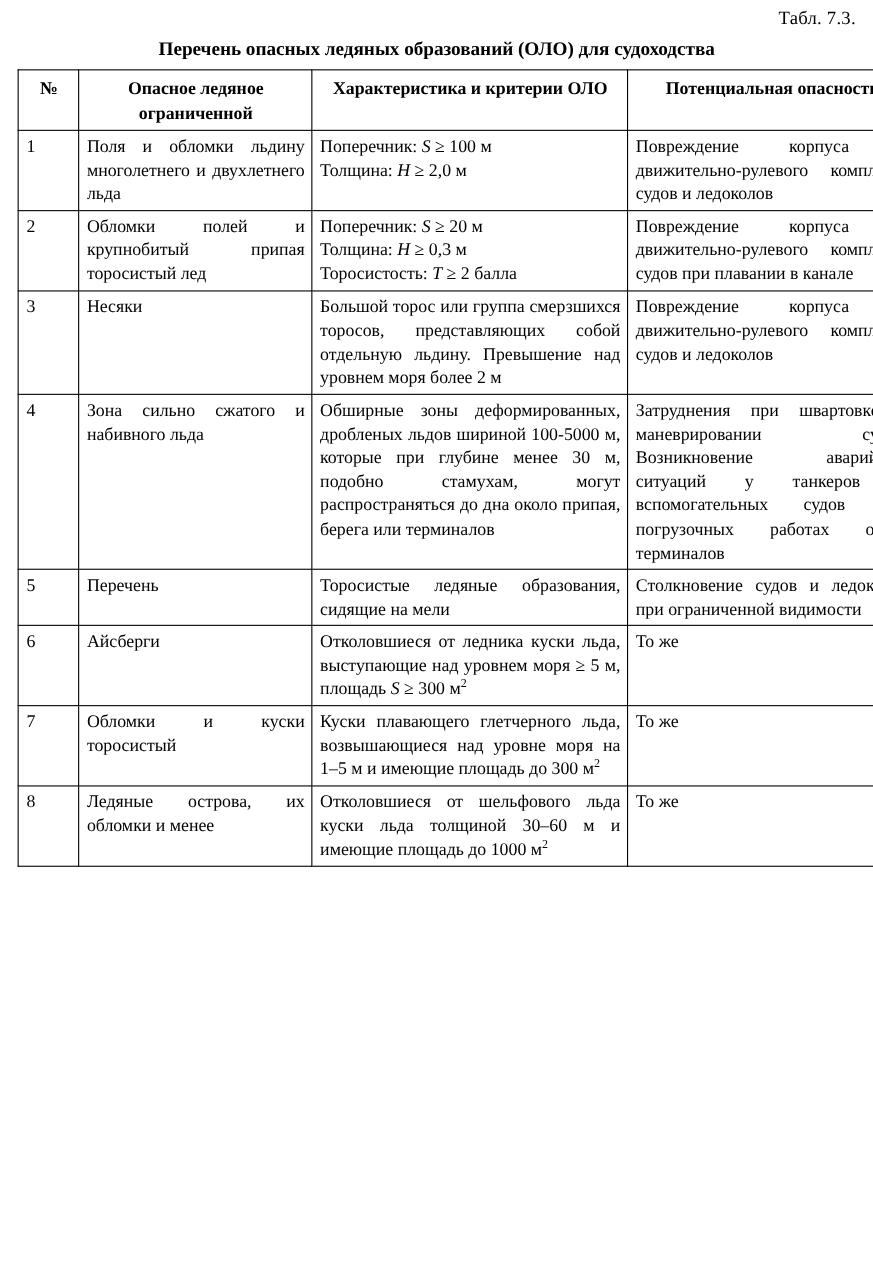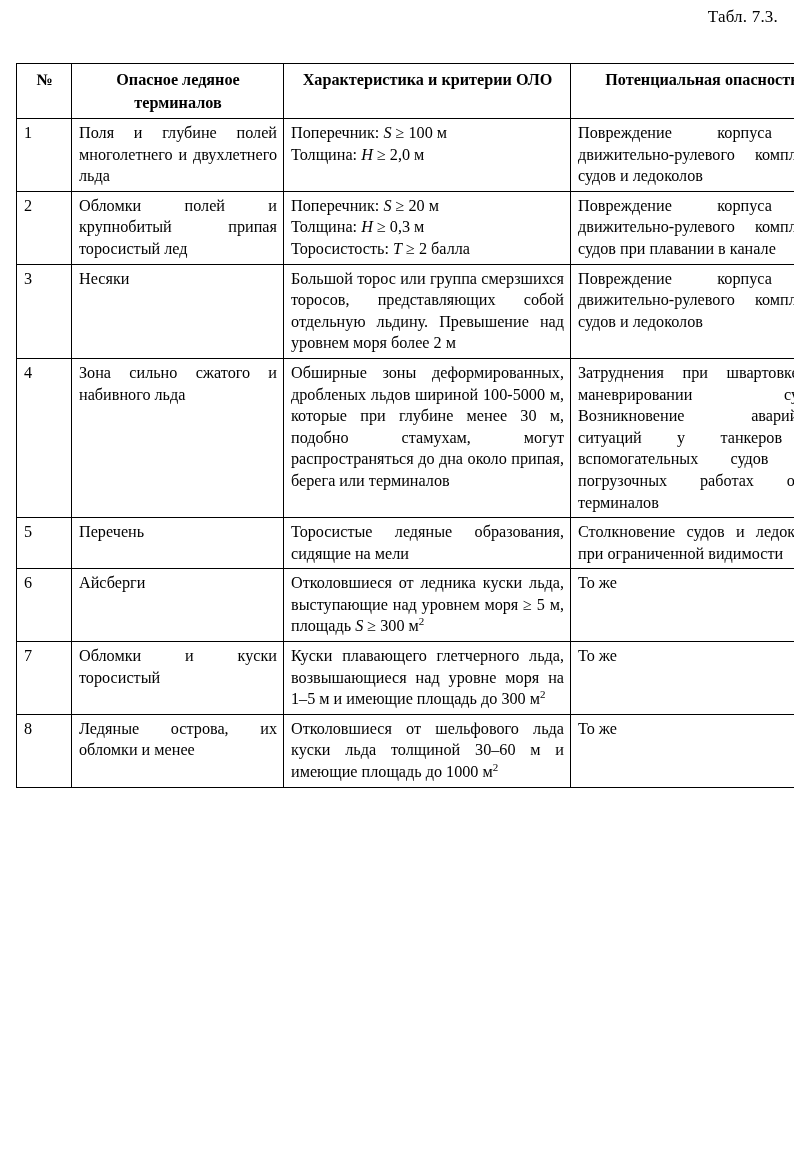--- a/index.html
+++ b/index.html
@@ -100,35 +100,36 @@
   .ital { font-style: italic; }
   sup { font-size: 0.68em; vertical-align: super; line-height: 0; }
 </style>
 </head>
 <body>
 
 <div class="page">
 
   <div class="tbl-number">Табл. 7.3.</div>
 
+  <div class="tbl-title">Перечень опасных ледяных образований (ОЛО) для судоходства</div>
 
   <table class="data-table">
     <thead>
       <tr>
         <th class="col-num">№</th>
-        <th class="col-name">Опасное ледяное терминалов</th>
+        <th class="col-name">Опасное ледяное ограниченной</th>
         <th class="col-char">Характеристика и критерии ОЛО</th>
         <th class="col-risk">Потенциальная опасность</th>
       </tr>
     </thead>
     <tbody>
 
       <tr>
         <td class="col-num">1</td>
-        <td class="col-name">Поля и глубине полей многолетнего и двухлетнего льда</td>
+        <td class="col-name">Поля и обломки льдину многолетнего и двухлетнего льда</td>
         <td class="col-char">
           <span class="cellline last">Поперечник: <i class="ital">S</i> ≥ 100 м</span>
           <span class="cellline last">Толщина: <i class="ital">H</i> ≥ 2,0 м</span>
         </td>
         <td class="col-risk">Повреждение корпуса и движительно-рулевого комплекса судов и ледоколов</td>
       </tr>
 
       <tr>
         <td class="col-num">2</td>
         <td class="col-name">Обломки полей и крупнобитый припая торосистый лед</td>

